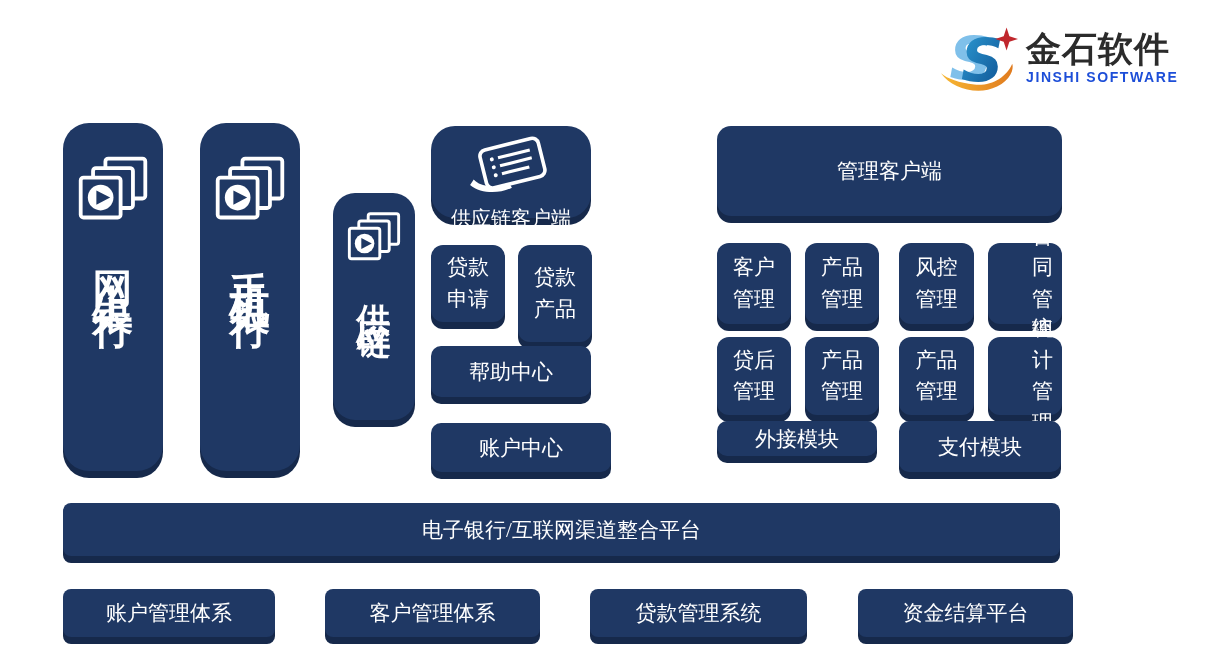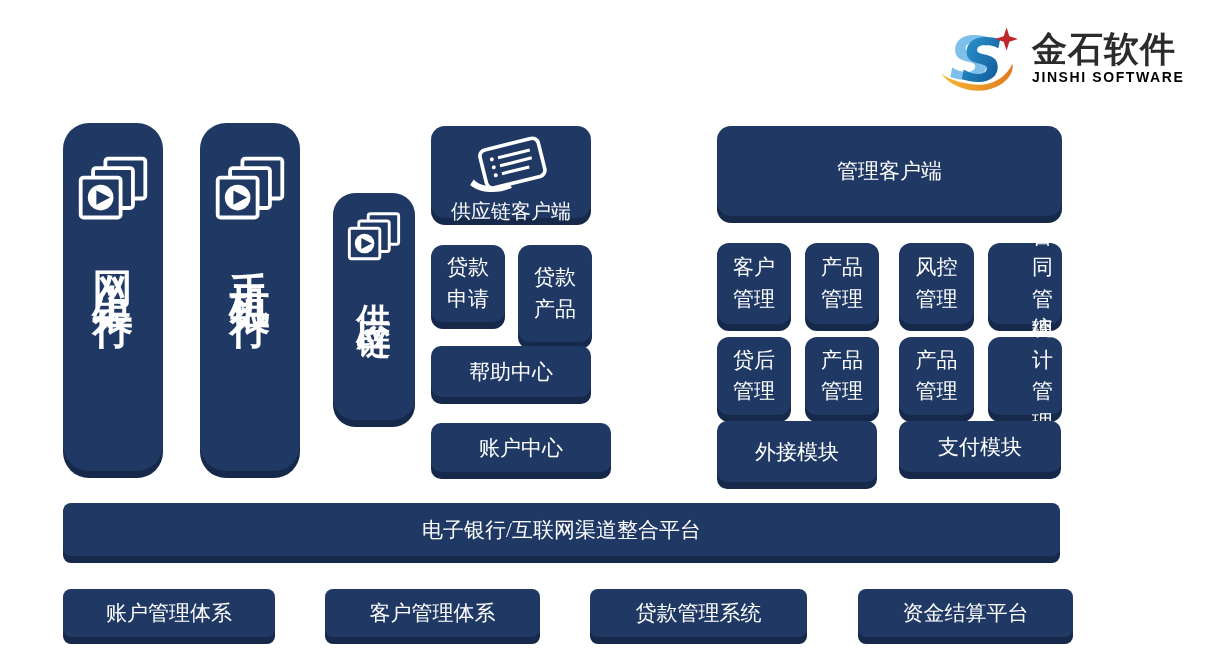--- a/index.html
+++ b/index.html
@@ -8,52 +8,52 @@
 
   
   .b{position:absolute;background:#1f3864;color:#ffffff;
      box-shadow:0 7px 0 0 #16294b;
      display:flex;align-items:center;justify-content:center;box-sizing:border-box;}
   .serif{font-family:"Liberation Serif","DejaVu Serif",serif;}
 
   
   .logo{position:absolute;left:936px;top:18px;width:250px;height:80px;display:flex;align-items:center;}
   .logo-mark{width:86px;height:76px;flex:0 0 auto;}
-  .logo-text{margin-left:10px;}
+  .logo-text{margin-left:4px;}
   .logo-title{font-size:35px;font-weight:bold;color:#2b2b2b;letter-spacing:1px;line-height:1.05;}
-  .logo-sub{font-size:14px;font-weight:bold;color:#000000;letter-spacing:1.6px;margin-top:2px;}
+  .logo-sub{font-size:14px;font-weight:bold;color:#1d4ed8;letter-spacing:1.6px;margin-top:2px;}
 
   
   .pill{border-radius:26px;flex-direction:column;justify-content:flex-start;}
   .pill-1{left:63px;top:123px;width:100px;height:348px;}
   .pill-2{left:200px;top:123px;width:100px;height:348px;}
   .pill-3{left:333px;top:193px;width:82px;height:227px;border-radius:22px;}
   .pill .icon-wrap{margin-top:30px;}
   .pill-3 .icon-wrap{margin-top:16px;}
   .vtext{writing-mode:vertical-rl;text-orientation:upright;font-weight:bold;
          font-size:40px;letter-spacing:13px;margin-top:10px;line-height:1;}
   .pill-3 .vtext{font-size:34px;letter-spacing:11px;margin-top:8px;}
 
   
-  .supply-client{left:431px;top:126px;width:160px;height:92px;border-radius:14px;
-                 flex-direction:column;justify-content:flex-start;}
+  .supply-client{left:431px;top:126px;width:160px;height:92px;border-radius:24px;
+                 flex-direction:column;justify-content:flex-start;gap:7px;}
   .supply-client .icon-wrap{margin-top:6px;}
   .supply-client .lbl{font-size:20px;margin-top:-2px;}
   .loan-apply{left:431px;top:245px;width:74px;height:77px;border-radius:12px;}
   .loan-product{left:518px;top:245px;width:74px;height:97px;border-radius:12px;}
   .help-center{left:431px;top:346px;width:160px;height:51px;border-radius:10px;}
   .account-center{left:431px;top:423px;width:180px;height:49px;border-radius:10px;}
 
   
   .mgmt-client{left:717px;top:126px;width:345px;height:90px;border-radius:14px;}
   .m-box{border-radius:12px;}
   .mc1{left:717px;width:74px;} .mc2{left:805px;width:74px;}
   .mc3{left:899px;width:75px;} .mc4{left:988px;width:74px;padding-left:35px;}
   .mr1{top:243px;height:81px;} .mr2{top:337px;height:78px;}
-  .ext-module{left:717px;top:421px;width:160px;height:61px;border-radius:10px;}
+  .ext-module{left:717px;top:421px;width:160px;height:35px;border-radius:10px;}
   .pay-module{left:899px;top:421px;width:162px;height:51px;border-radius:10px;}
 
   
   .platform-bar{left:63px;top:503px;width:997px;height:53px;border-radius:8px;}
   .f-box{top:589px;height:48px;border-radius:8px;}
   .f1{left:63px;width:212px;} .f2{left:325px;width:215px;}
   .f3{left:590px;width:217px;} .f4{left:858px;width:215px;}
 
   .lbl-lg{font-size:21px;}
   .two-line{font-size:21px;line-height:1.5;width:2.4em;text-align:center;display:inline-block;}

